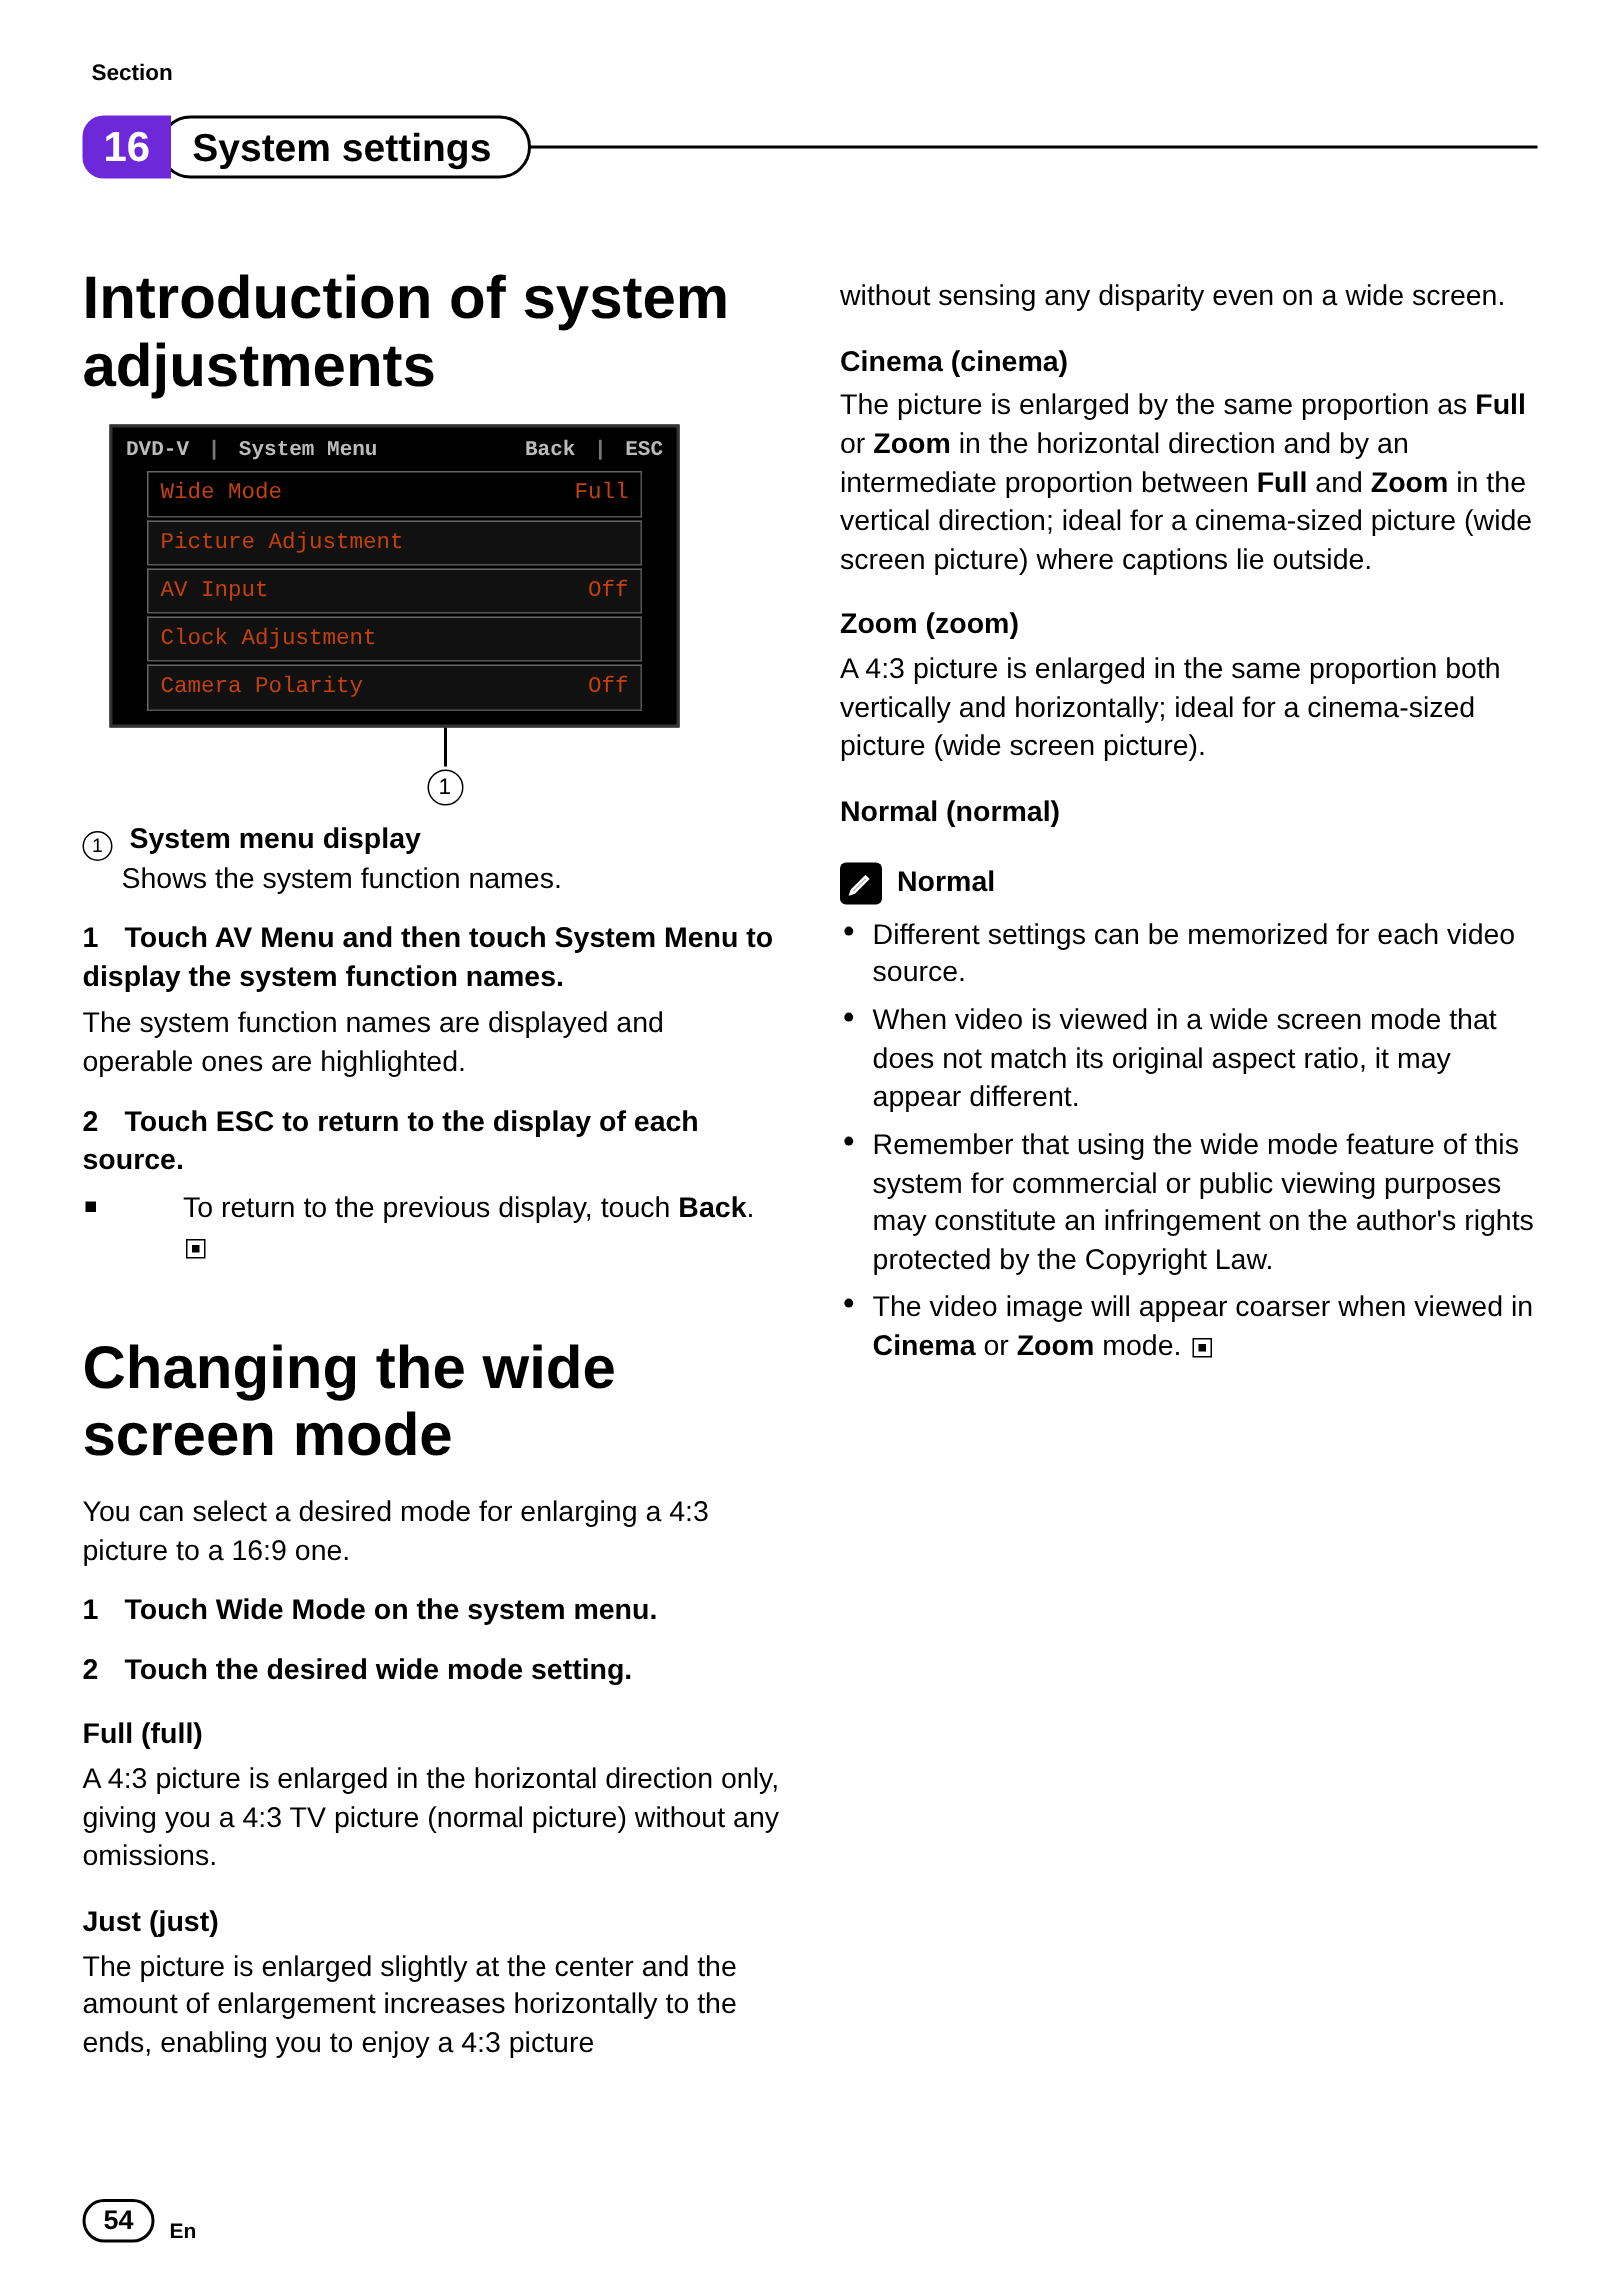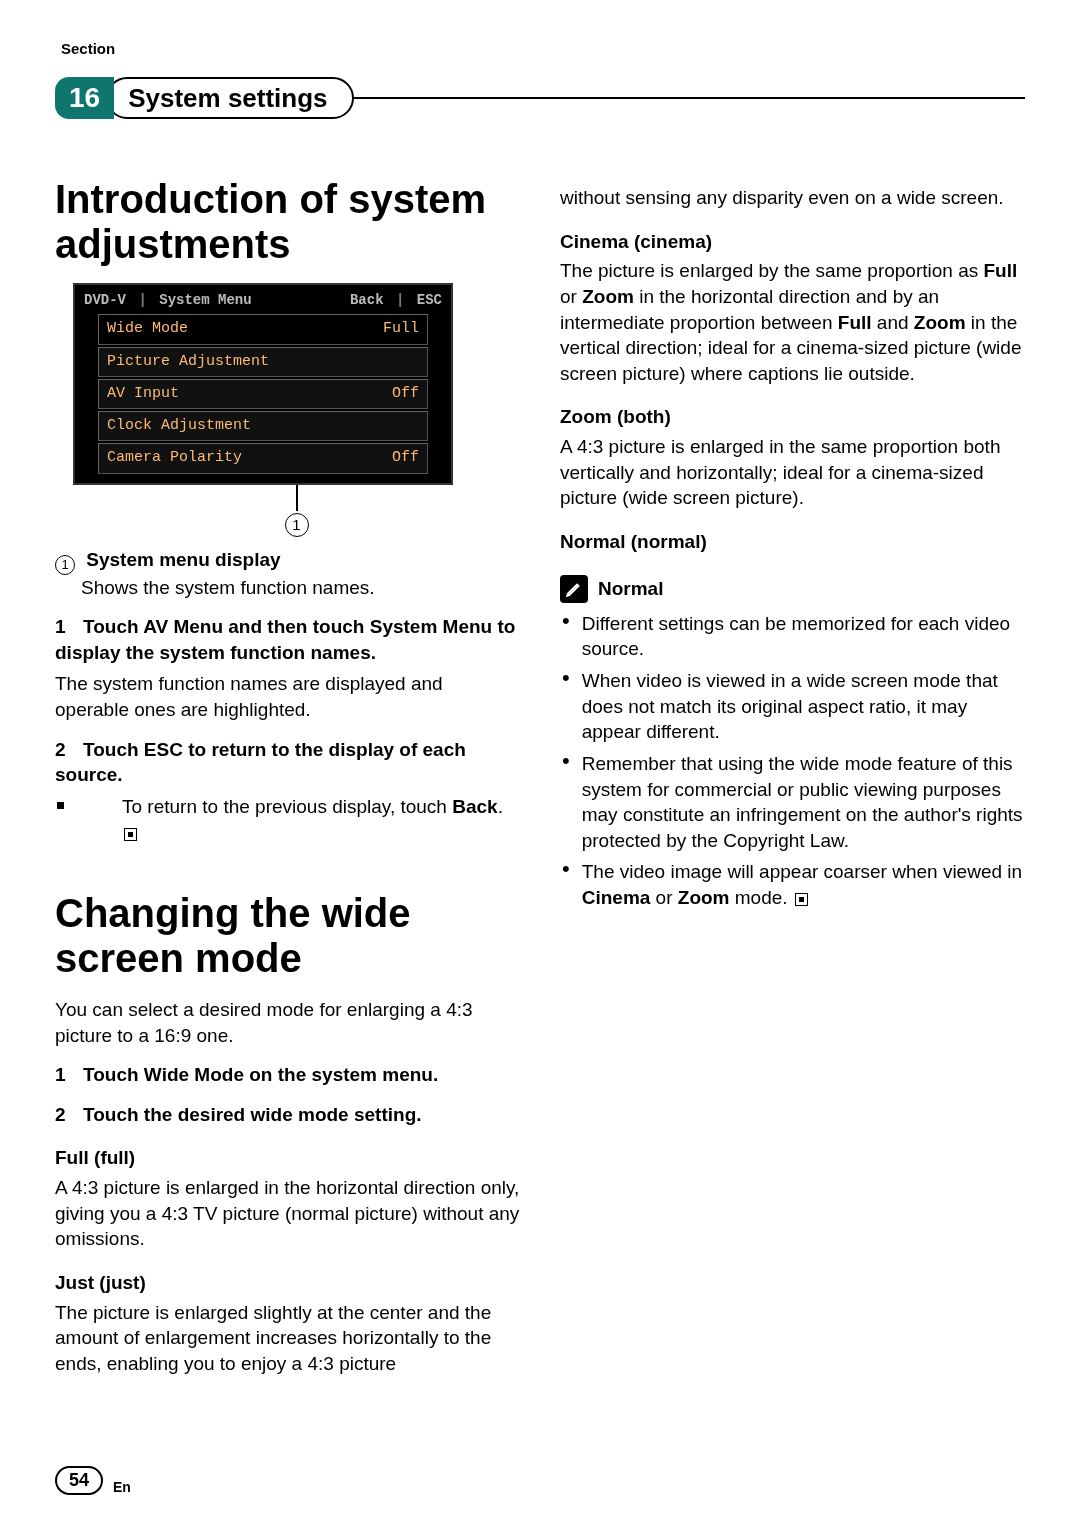--- a/index.html
+++ b/index.html
@@ -8,21 +8,21 @@
     width: 1080px;
     height: 1529px;
     font-family: Arial, Helvetica, sans-serif;
     color: #000;
     position: relative;
     padding: 40px 55px 40px 55px;
   }
   .section-label { font-size: 15px; font-weight: bold; margin-bottom: 20px; margin-left: 6px; }
   .header-row { display: flex; align-items: center; position: relative; margin-bottom: 30px; }
   .badge {
-    background: #0f766e; color: #fff; font-weight: bold; font-size: 28px;
+    background: #6d28d9; color: #fff; font-weight: bold; font-size: 28px;
     padding: 6px 14px; border-radius: 14px 0 0 14px; position: relative; z-index: 2;
     height: 42px; line-height: 30px;
   }
   .bubble {
     border: 2px solid #000; border-radius: 21px; height: 42px;
     display: flex; align-items: center; padding: 0 24px 0 20px; margin-left: -8px;
     font-size: 26px; font-weight: bold; flex: 0 0 auto; position: relative; z-index:1;
     background:#fff;
   }
   .header-line {
@@ -44,21 +44,21 @@
     width: 380px; background: #000; color: #b0b0b0;
     font-family: "Courier New", monospace; font-size: 16px;
     border: 2px solid #333; position: relative; padding: 3px 3px 3px 3px;
   }
   .screen-top { display:flex; justify-content:space-between; padding:3px 6px; font-weight:bold; color:#bbb; font-size:14px;}
   .screen-top .left span { display:inline-block; }
   .screen-row {
     display:flex; justify-content:space-between;
     padding:4px 8px; margin:2px 2px; background:#111;
     border:1px solid #555; border-top-color:#666; border-left-color:#666;
-    color:#fdba74; font-size:15px;
+    color:#c2410c; font-size:15px;
   }
   .screen-row:first-of-type { background:#000; }
   .screen .rows-box { padding:0 18px 4px 18px; }
   .callout-line {
     width:2px; height:26px; background:#000; margin:0 auto;
   }
   .callout-circ {
     width:24px; height:24px; border:1.5px solid #000; border-radius:50%;
     display:flex; align-items:center; justify-content:center; font-size:15px;
     margin:2px auto 10px auto;
@@ -193,21 +193,21 @@
 
   <div class="col">
     <div style="height:36px"></div>
     <div class="para">without sensing any disparity even on a wide screen.</div>
 
     <h3 class="modeh">Cinema (cinema)</h3>
     <div class="para">
       <span>The picture is enlarged by the same proportion as </span><span class="bold">Full</span><span> or </span><span class="bold">Zoom</span><span> in the horizontal direction and by an intermediate proportion between </span><span class="bold">Full</span><span> and </span><span class="bold">Zoom</span><span> in the vertical direction; ideal for a cinema-sized picture (wide screen picture) where captions lie outside.</span>
     </div>
 
-    <h3 class="modeh">Zoom (both)</h3>
+    <h3 class="modeh">Zoom (zoom)</h3>
     <div class="para">A 4:3 picture is enlarged in the same proportion both vertically and horizontally; ideal for a cinema-sized picture (wide screen picture).</div>
 
     <h3 class="modeh">Normal (normal)</h3>
 
     <div class="notes-head">
       <div class="notes-icon">
         <svg width="18" height="18" viewBox="0 0 24 24" fill="none" stroke="#fff" stroke-width="2.5">
             <path d="M3 21l3-1 12-12-2-2L4 18l-1 3z"></path>
           </svg>
       </div>

